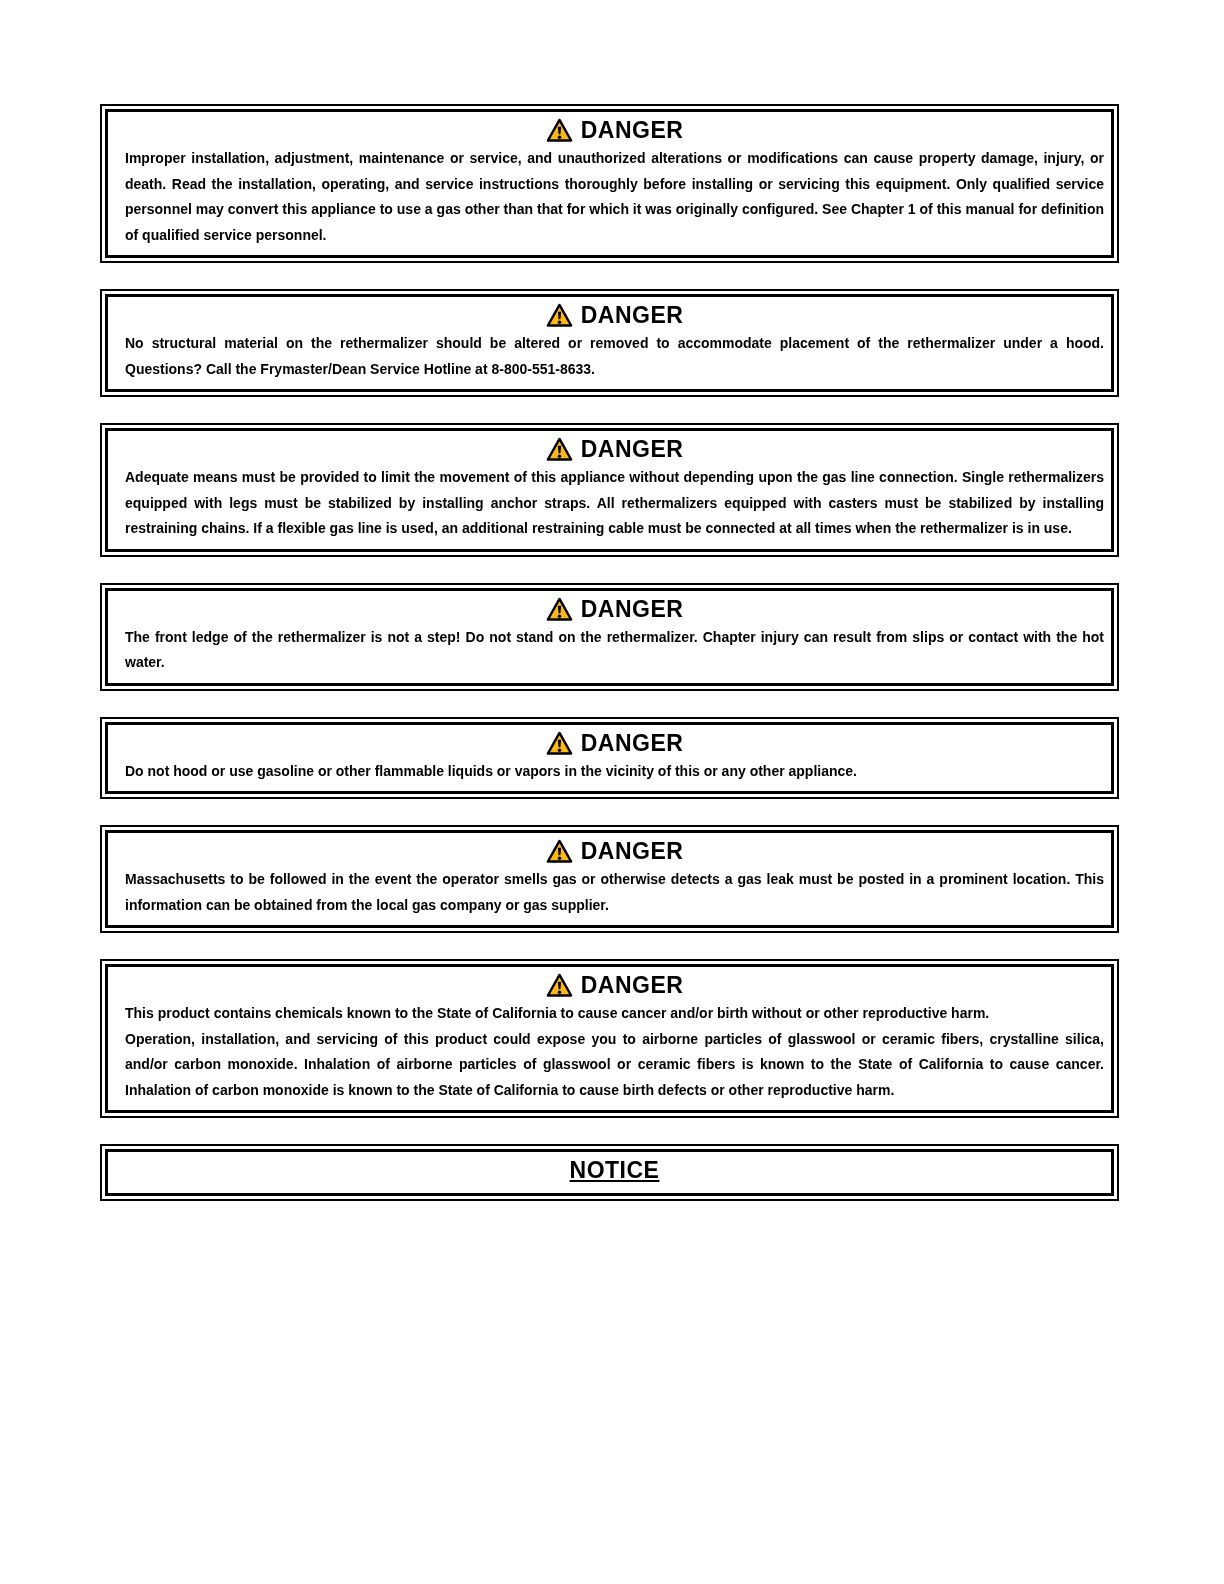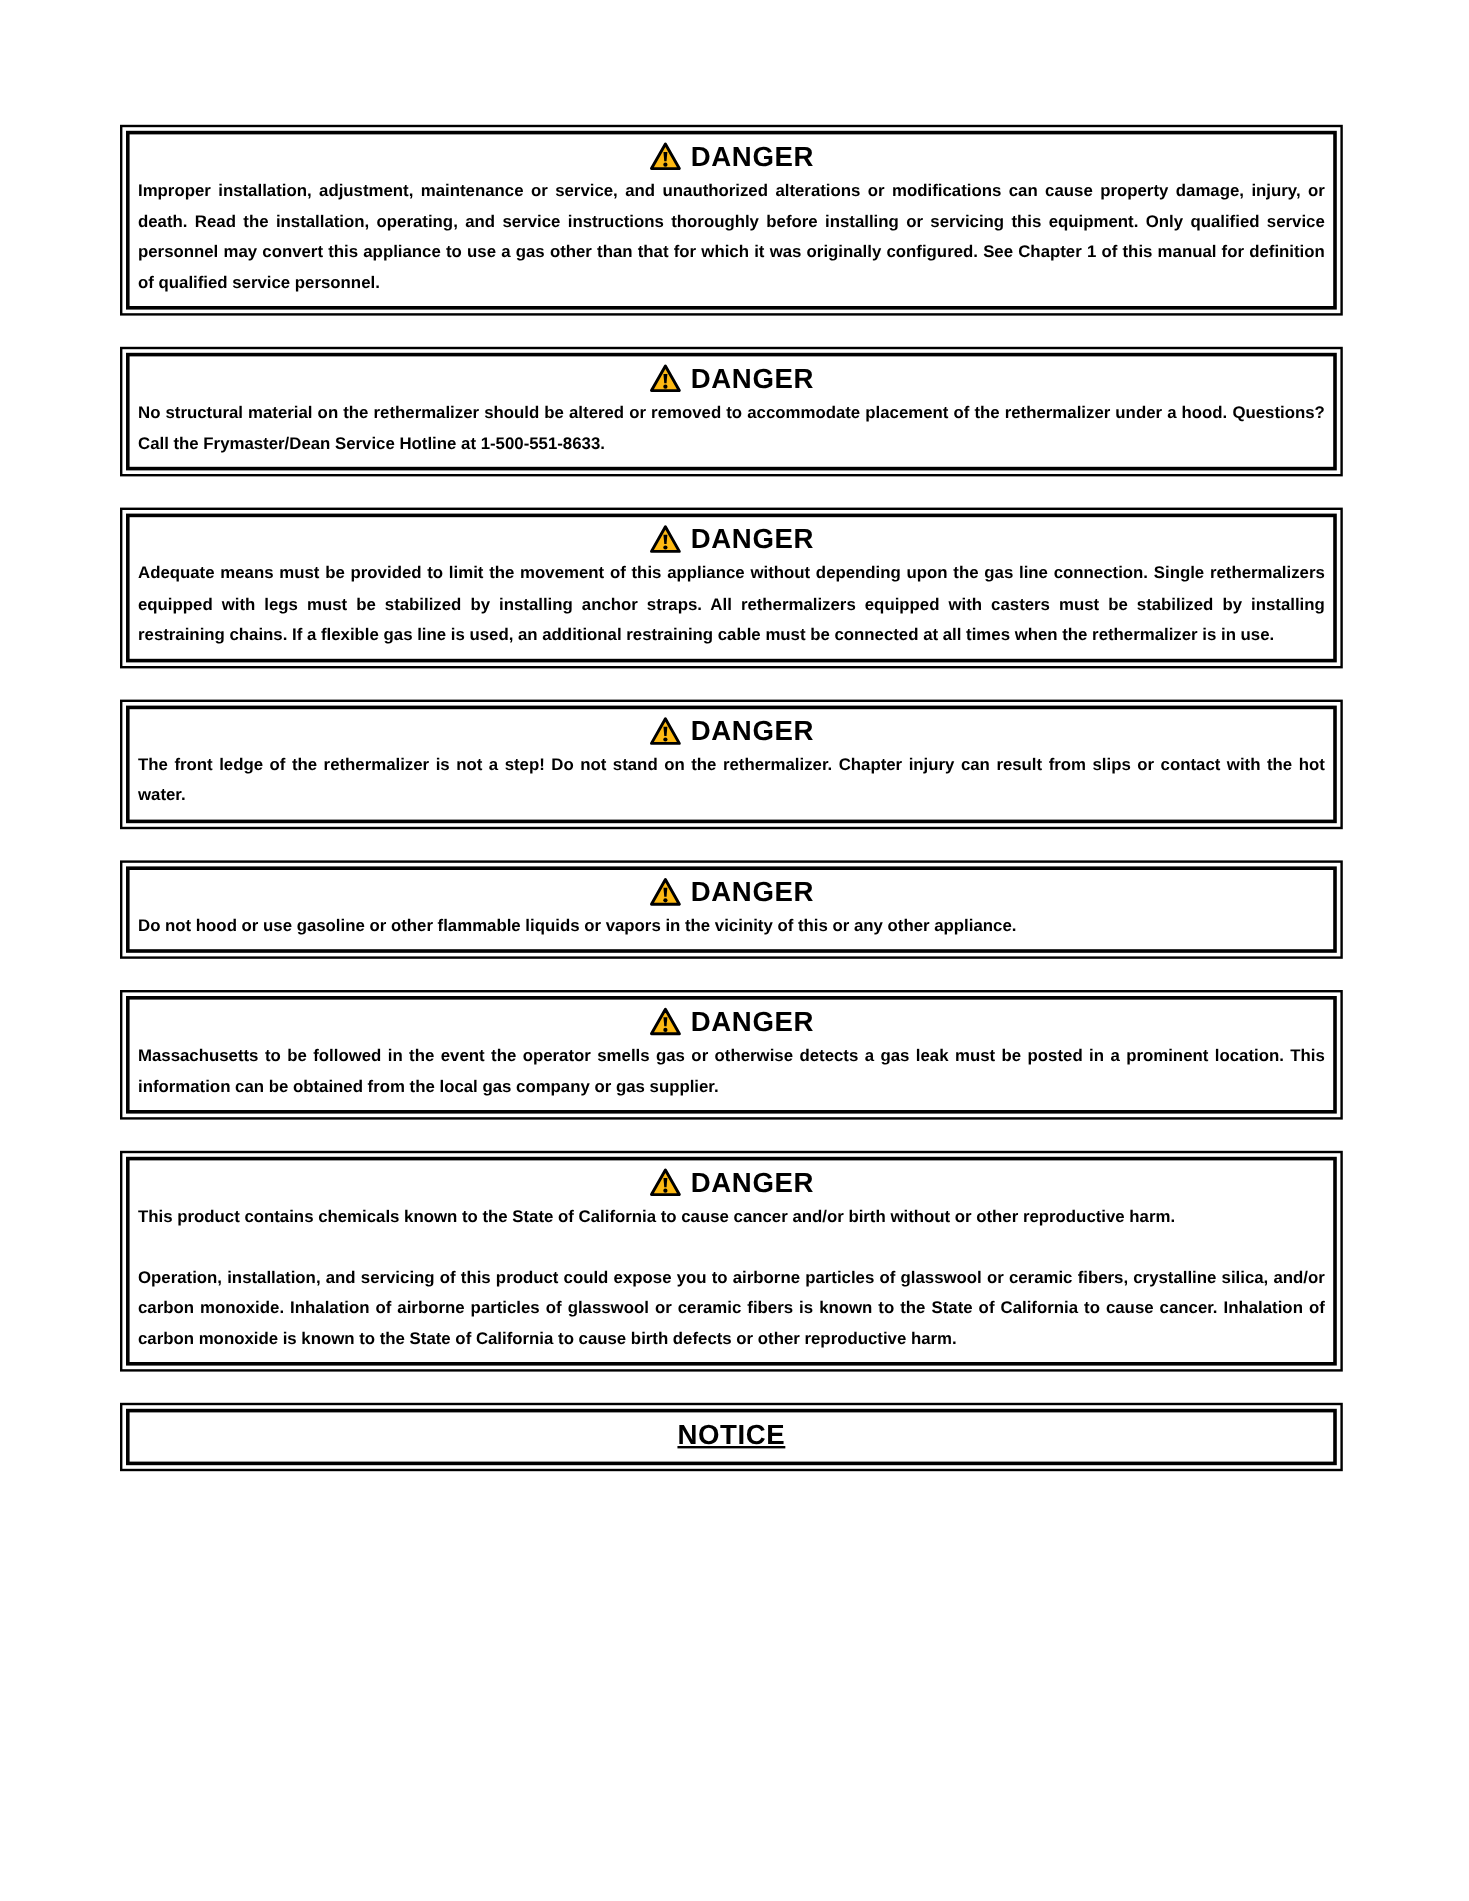--- a/index.html
+++ b/index.html
@@ -19,21 +19,21 @@
 
   
   .warning-box {
     border: 2px solid #000;
     padding: 3px;
     margin-bottom: 26px;
     background: #fff;
   }
   .warning-box-inner {
     border: 3px solid #000;
-    padding: 2px 6px 7px 6px;
+    padding: 2px 6px 7px 16px;
   }
 
   .box-header {
     display: flex;
     justify-content: center;
     align-items: center;
     gap: 8px;
     min-height: 32px;
     padding-top: 1px;
   }
@@ -49,21 +49,21 @@
   .tri-icon svg { display: block; }
 
   .box-body { padding: 0 1px; }
   .box-text {
     font-size: 14px;
     font-weight: bold;
     line-height: 25.5px;
     color: #000;
     text-align: justify;
   }
-  .box-text + .box-text { margin-top: 25px; }
+  .box-text + .box-text { }
 </style>
 </head>
 <body>
 
 <main class="page">
   <section class="warning-box">
     <div class="warning-box-inner">
       <div class="box-header">
         <span class="tri-icon">
           <svg width="27" height="25" viewBox="0 0 100 92" aria-hidden="true">
@@ -86,21 +86,21 @@
         <span class="tri-icon">
           <svg width="27" height="25" viewBox="0 0 100 92" aria-hidden="true">
             <path d="M50 7 L93 83 L7 83 Z" fill="#FDB913" stroke="#000000" stroke-width="9" stroke-linejoin="round"></path>
             <path d="M44 32 h12 l-2.5 28 h-7 Z" fill="#000000"></path>
             <circle cx="50" cy="71" r="6.5" fill="#000000"></circle>
           </svg>
         </span>
         <span class="header-label">DANGER</span>
       </div>
       <div class="box-body">
-          <p class="box-text">No structural material on the rethermalizer should be altered or removed to accommodate placement of the rethermalizer under a hood.  Questions?  Call the Frymaster/Dean Service Hotline at 1-500-551-8633.</p>
+          <p class="box-text">No structural material on the rethermalizer should be altered or removed to accommodate placement of the rethermalizer under a hood.  Questions?  Call the Frymaster/Dean Service Hotline at 8-800-551-8633.</p>
         </div>
     </div>
   </section>
 
   <section class="warning-box">
     <div class="warning-box-inner">
       <div class="box-header">
         <span class="tri-icon">
           <svg width="27" height="25" viewBox="0 0 100 92" aria-hidden="true">
             <path d="M50 7 L93 83 L7 83 Z" fill="#FDB913" stroke="#000000" stroke-width="9" stroke-linejoin="round"></path>

